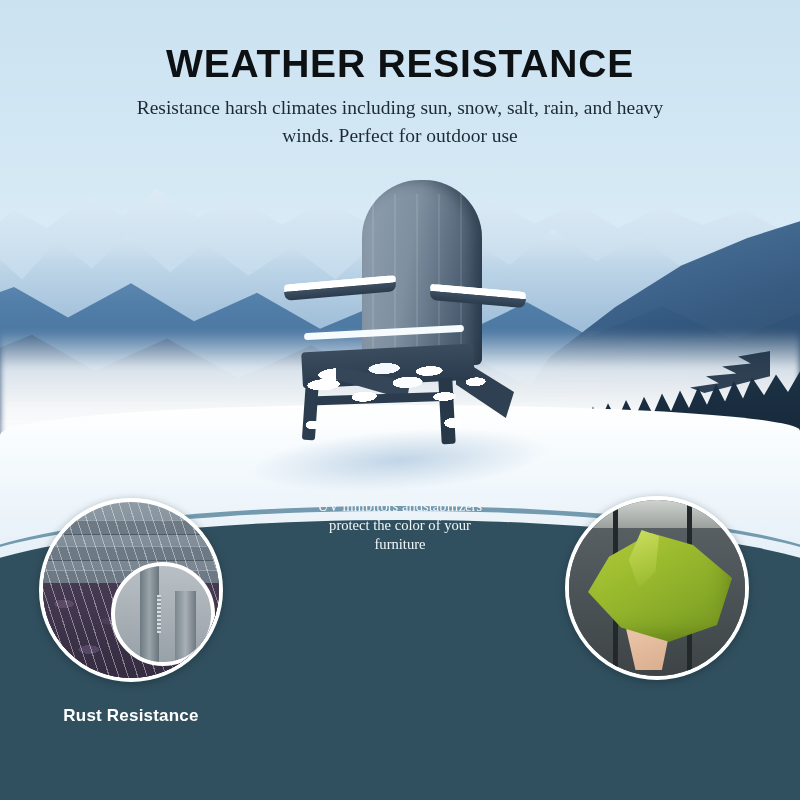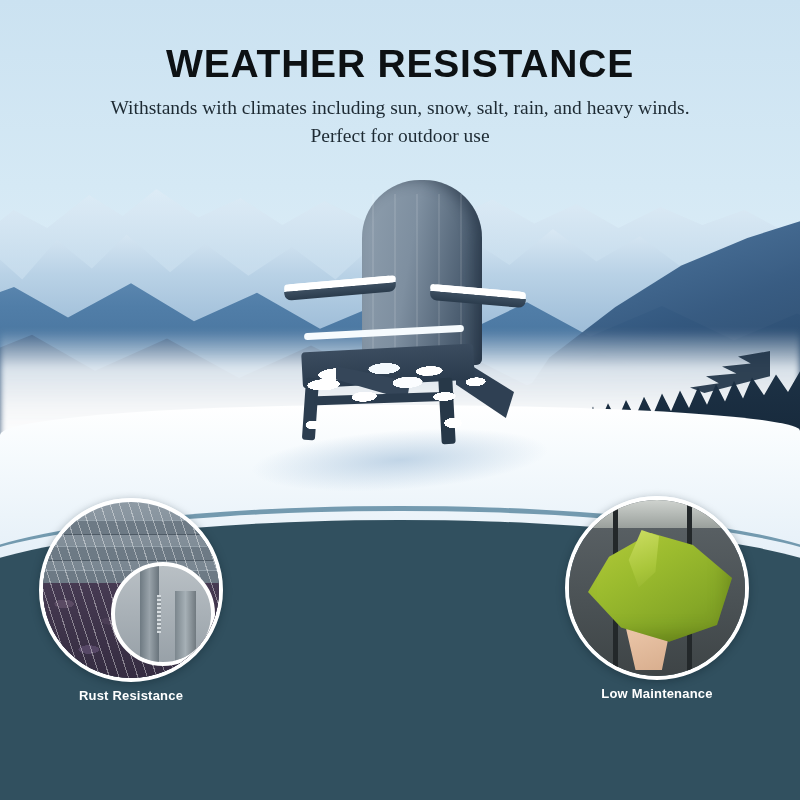--- a/index.html
+++ b/index.html
@@ -182,21 +182,21 @@
   .band-solid{position:absolute;left:0;top:640px;width:800px;height:160px;background:#31505f;}
 
   
   .card{position:absolute;width:190px;text-align:center;}
   .circle{
     position:relative;width:176px;height:176px;border-radius:50%;
     border:4px solid #ffffff;overflow:hidden;margin:0 auto;
     box-shadow:0 2px 8px rgba(10,25,35,.35);
   }
   .c-title{
-    margin-top:6px;font-size:13px;font-weight:bold;color:#ffffff;
+    margin-top:24px;font-size:17px;font-weight:bold;color:#ffffff;
     letter-spacing:.2px;font-family:"Liberation Sans",sans-serif;
   }
   .c-desc{
     margin-top:5px;font-family:"Liberation Serif",serif;font-size:14.6px;
     line-height:19px;color:#f2f7fa;
   }
 
   
   .art-rust{position:absolute;inset:0;
     background:
@@ -307,21 +307,21 @@
       <div class="c-snow-arm-l"></div>
       <div class="c-snow-arm-r"></div>
       <div class="c-snow-seat"></div>
       <div class="c-snow-blobs"></div>
       <div class="c-snow-leg"></div>
       <div class="c-snow-legr"></div>
     </div>
   </div>
 
   <div class="title">WEATHER RESISTANCE</div>
-  <div class="subtitle">Withstands with climates including sun, snow, salt, rain, and heavy winds. Perfect for outdoor use</div>
+  <div class="subtitle">Resistance harsh climates including sun, snow, salt, rain, and heavy winds. Perfect for outdoor use</div>
 
   <div class="band-stripe"></div>
   <div class="band"></div>
   <div class="band-solid"></div>
 
   <div class="card" style="left:36px;top:498px;">
     <div class="circle">
       <div class="art-rust">
         <div class="slat" style="top:18px;"></div>
         <div class="slat" style="top:44px;"></div>
@@ -332,30 +332,30 @@
       <div class="inset-circle">
         <div class="post"></div>
         <div class="post2"></div>
         <div class="bolt"></div>
       </div>
     </div>
     <div class="c-title">Rust Resistance</div>
   </div>
 
   <div class="card" style="left:305px;top:492px;">
+    <div class="c-desc">UV inhibitors andstabilizers protect the color of your furniture</div>
   </div>
 
   <div class="card" style="left:562px;top:496px;">
     <div class="circle">
       <div class="art-low">
         <div class="edge"></div>
         <div class="gap" style="left:44px;"></div>
         <div class="gap" style="left:118px;"></div>
         <div class="hand"></div>
         <div class="thumb"></div>
         <div class="cloth"></div>
         <div class="cloth-fold"></div>
       </div>
     </div>
-    <div class="c-title">Low Maintenance</div>
   </div>
 
 </div>
 
 </body></html>

